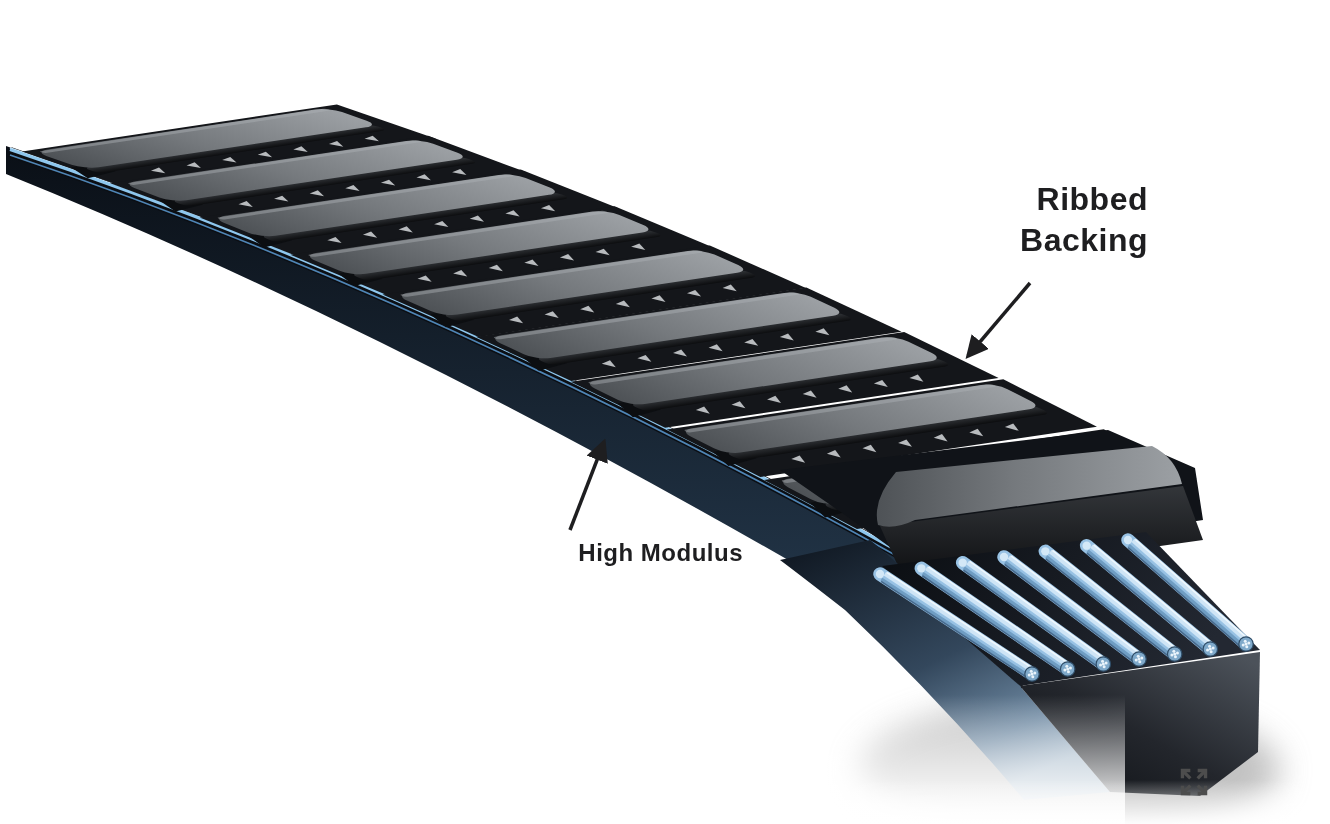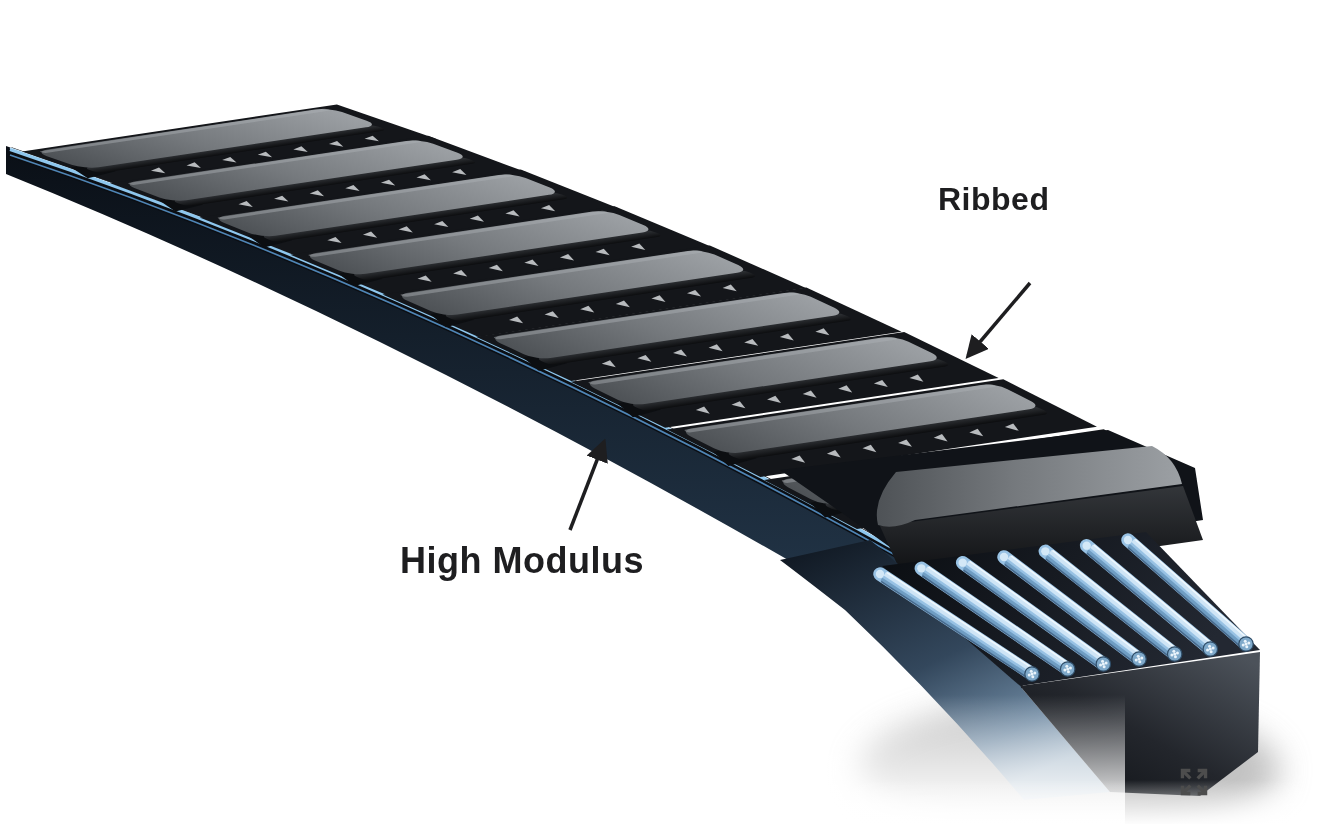--- a/index.html
+++ b/index.html
@@ -2,25 +2,25 @@
 <html><head>
 <meta charset="utf-8">
 <style>
   html,body{margin:0;padding:0;background:#ffffff;}
   .stage{
     position:relative;width:1330px;height:824px;background:#ffffff;
     overflow:hidden;font-family:"Liberation Sans",sans-serif;
   }
   #belt-art{position:absolute;left:0;top:0;}
   .label{
-    position:absolute;font-weight:700;color:#1e1e20;text-align:left;
+    position:absolute;font-weight:700;color:#1e1e20;text-align:right;
     line-height:1.28;letter-spacing:.5px;user-select:none;
   }
   #label-ribbed{left:938px;top:179px;width:210px;font-size:32px;}
-  #label-modulus{left:400px;top:538px;width:325px;font-size:36px;}
+  #label-modulus{left:418px;top:538px;width:325px;font-size:24px;}
   #expand-btn{position:absolute;left:1173px;top:761px;width:42px;height:42px;cursor:pointer;}
 </style>
 </head>
 <body>
 
 <div class="stage">
 
   <svg id="belt-art" width="1330" height="824" viewBox="0 0 1330 824">
     <defs>
       <linearGradient id="gRib" x1="0" y1="0" x2="1" y2="0">
@@ -310,20 +310,21 @@
 
     <rect x="825" y="695" width="300" height="129" fill="url(#gFadeV)"></rect>
     <rect x="825" y="780" width="505" height="44" fill="url(#gFadeV2)"></rect>
 
     <line x1="1030" y1="283" x2="968" y2="356" stroke="#1e1e20" stroke-width="3.5" marker-end="url(#ah)"></line>
     <line x1="570" y1="530" x2="604" y2="442" stroke="#1e1e20" stroke-width="3.5" marker-end="url(#ah)"></line>
   </svg>
 
   <div class="label" id="label-ribbed">
     <span>Ribbed</span><br>
+    <span>Backing</span>
   </div>
   <div class="label" id="label-modulus">
     <span>High Modulus</span><br>
   </div>
 
   <svg id="expand-btn" viewBox="0 0 40 40">
     <g stroke="#4d4d4d" stroke-width="3.2" fill="none" stroke-linecap="butt" stroke-linejoin="miter">
       <path d="M16.5 16.5 L9.5 9.5"></path>
         <path d="M9 16.5 L9 9 L16.5 9"></path>
       <path d="M23.5 16.5 L30.5 9.5"></path>

